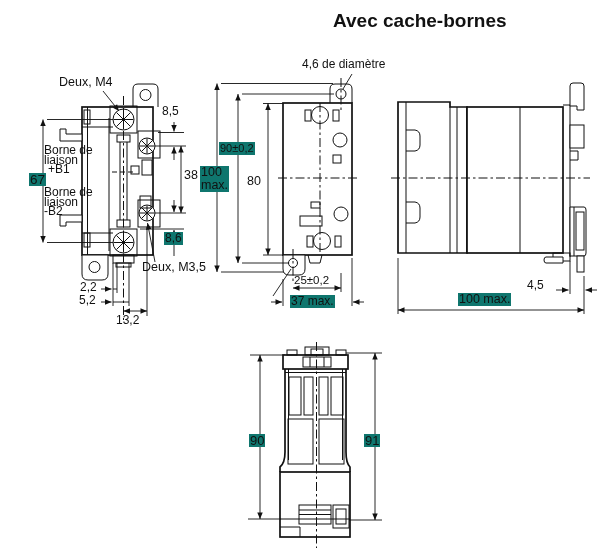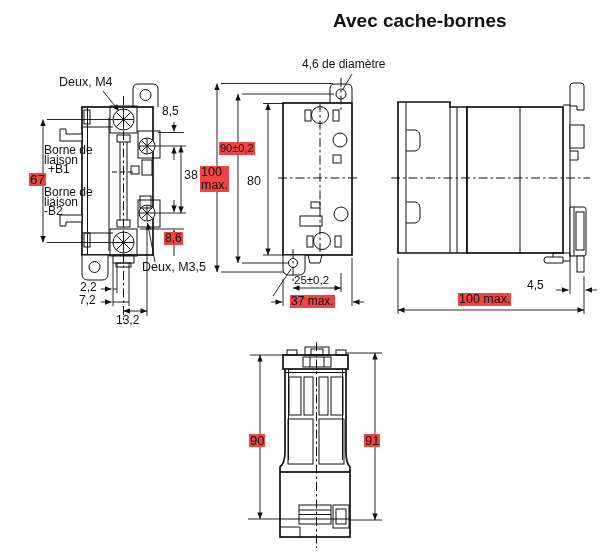--- a/index.html
+++ b/index.html
@@ -8,21 +8,21 @@
   #linework{position:absolute;left:0;top:0;}
   .o{fill:none;stroke:#111;stroke-width:1.7;}
   .ow{fill:#fff;stroke:#111;stroke-width:1.7;}
   .t{fill:none;stroke:#111;stroke-width:1;}
   .w{fill:#fff;stroke:#111;stroke-width:1;}
   .d{fill:none;stroke:#111;stroke-width:0.9;}
   .cl{stroke-dasharray:9 3 2.5 3;}
   .dd{marker-start:url(#arr);marker-end:url(#arr);}
   .am{marker-end:url(#arr);}
   .lab{position:absolute;white-space:nowrap;font-size:12px;line-height:13px;}
-  .bg{background:#ef4444;padding:0 1px;}
+  .bg{background:#0f766e;padding:0 1px;}
   .ttl{font-weight:bold;font-size:19px;line-height:22px;}
   .sm{font-size:12px;line-height:9.5px;}
   .fs11{font-size:11px;}
   .fs115{font-size:11.5px;}
   .fs125{font-size:12.5px;}
   .fs13{font-size:13px;}
   .fs135{font-size:13.5px;}
   .twoline{line-height:13px;}
 </style>
 </head>
@@ -240,21 +240,21 @@
 <div class="lab sm" style="left:44px;top:188px;">
   <div>Borne de</div>
   <div>liaison</div>
   <div>-B2</div>
 </div>
 
 <span class="lab fs125" style="left:184px;top:169px;">38</span>
 <span class="lab bg" style="left:164px;top:232px;">8,6</span>
 <span class="lab fs125" style="left:142px;top:261px;">Deux, M3,5</span>
 <span class="lab" style="left:80px;top:281px;">2,2</span>
-<span class="lab" style="left:79px;top:294px;">7,2</span>
+<span class="lab" style="left:79px;top:294px;">5,2</span>
 <span class="lab" style="left:116px;top:314px;">13,2</span>
 
 <span class="lab" style="left:302px;top:58px;">4,6 de diamètre</span>
 <span class="lab fs11 bg" style="left:219px;top:142px;">90±0,2</span>
 
 <div class="lab fs125 bg twoline" style="left:200px;top:166px;text-align:left;">
   <div>100</div>
   <div>max.</div>
 </div>
 

